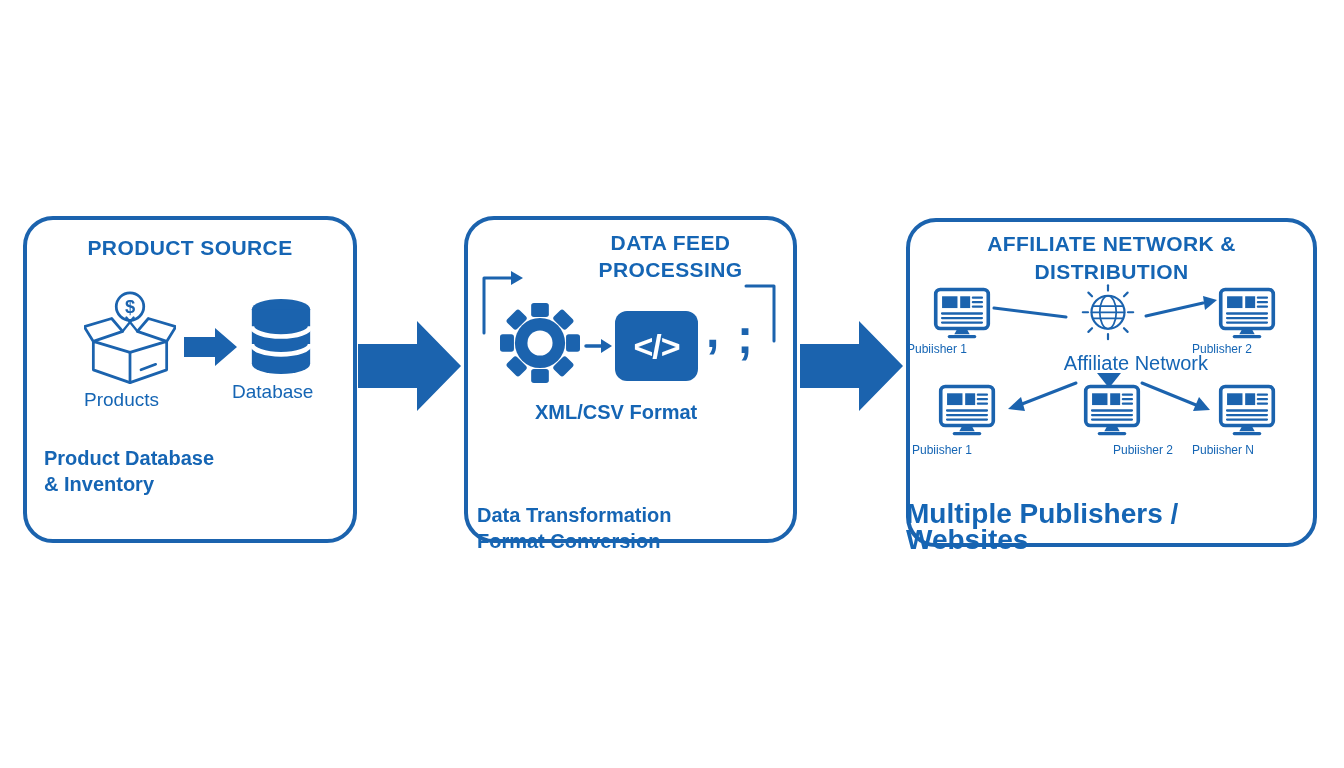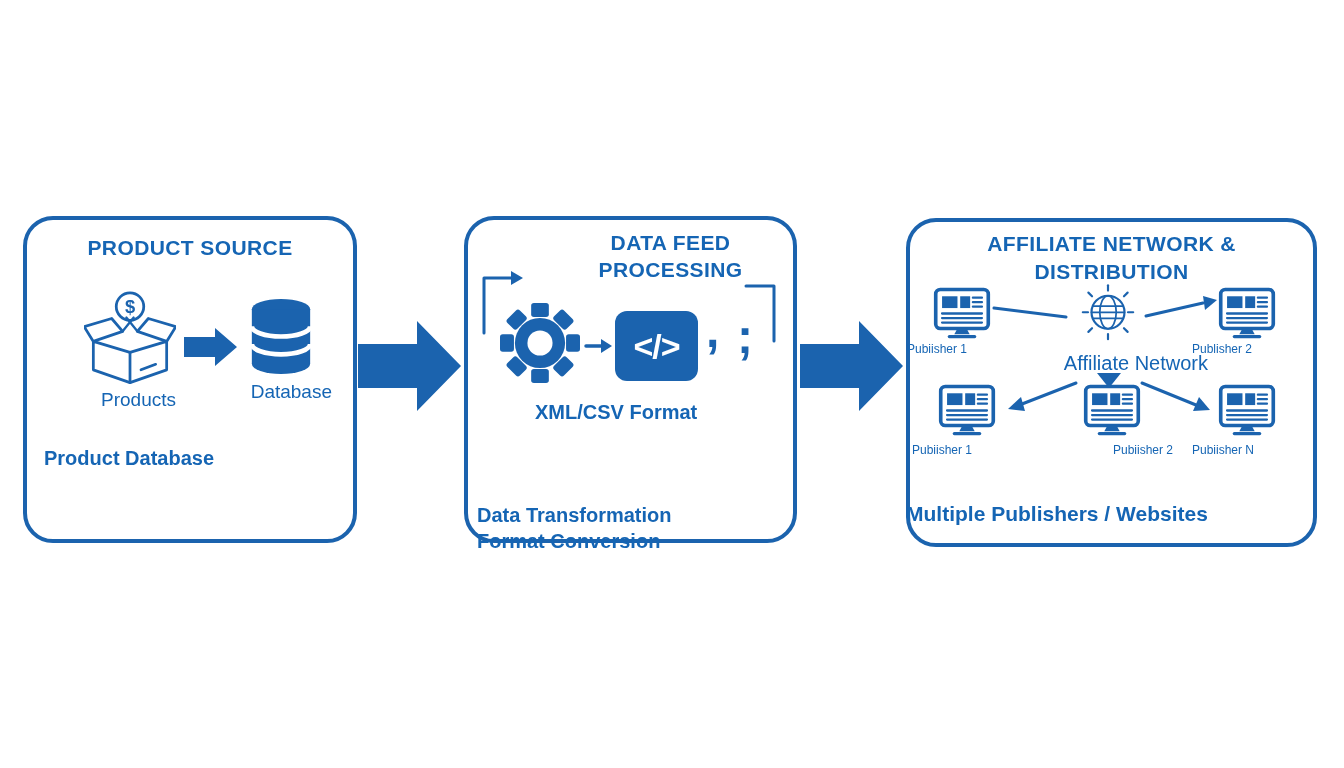--- a/index.html
+++ b/index.html
@@ -10,21 +10,21 @@
   }
   .box {
     position:absolute; border:4px solid var(--accent); border-radius:30px;
     background:#fff; box-sizing:border-box;
   }
   .box-title {
     position:absolute; text-align:center; font-weight:bold; font-size:21px;
     color:var(--text-blue); letter-spacing:.4px; line-height:27px;
   }
   .icon-label {
-    position:absolute; text-align:right; font-size:19px; color:var(--text-blue);
+    position:absolute; text-align:left; font-size:19px; color:var(--text-blue);
   }
   .pub-label {
     position:absolute; text-align:left; font-size:12px; color:var(--text-blue); width:110px;
   }
   .caption {
     position:absolute; font-weight:bold; font-size:20px; color:var(--text-blue); line-height:26px;
   }
   .caption-center { }
   .code-block {
     position:absolute; left:615px; top:311px; width:83px; height:70px;
@@ -88,20 +88,21 @@
     <ellipse cx="36" cy="13" rx="31" ry="11" class="fl"></ellipse>
     <rect x="5" y="13" width="62" height="58" class="fl"></rect>
     <ellipse cx="36" cy="71" rx="31" ry="11" class="fl"></ellipse>
     <path d="M5 31 a31 11 0 0 0 62 0" class="wh" stroke-width="5"></path>
     <path d="M5 50 a31 11 0 0 0 62 0" class="wh" stroke-width="5"></path>
   </svg>
   <div class="icon-label" style="left:232px; top:381px; width:100px;">Database</div>
 
   <div class="caption" style="left:44px; top:445px;">
     <div>Product Database</div>
+    <div>&amp; Inventory</div>
   </div>
 
   <div class="box" style="left:464px; top:216px; width:333px; height:327px;"></div>
 
   <div class="box-title" style="left:464px; top:229px; width:333px;margin-left:40px;">
     <div>DATA FEED</div>
     <div>PROCESSING</div>
   </div>
 
   <svg class="overlay" style="left:500px; top:303px;" width="80" height="80" viewBox="0 0 86 86">
@@ -176,21 +177,21 @@
 
   <div class="pub-label" style="left:907px; top:342px;">Pubiisher 1</div>
   <div class="pub-label" style="left:1192px; top:342px;">Publisher 2</div>
 
   <div class="net-label" style="left:1008px; top:352px; width:200px;">Affiliate Network</div>
 
   <div class="pub-label" style="left:912px; top:443px;">Pubiisher 1</div>
   <div class="pub-label" style="left:1113px; top:443px;">Pubiisher 2</div>
   <div class="pub-label" style="left:1192px; top:443px;">Pubiisher N</div>
 
-  <div class="caption caption-center" style="left:906px; top:501px; width:330px; font-size:21px;">Multiple Publishers / Websites</div>
+  <div class="caption caption-center" style="left:906px; top:501px; width:330px; font-size:28px;">Multiple Publishers / Websites</div>
 
   <svg class="overlay" width="1344" height="768" viewBox="0 0 1344 768">
 
     <polygon points="184,337 215,337 215,328 237,347 215,366 215,357 184,357" class="fl"></polygon>
 
     <polygon points="358,344 417,344 417,321 461,366 417,411 417,388 358,388" class="fl"></polygon>
 
     <polygon points="800,344 859,344 859,321 903,366 859,411 859,388 800,388" class="fl"></polygon>
 
     <g>

